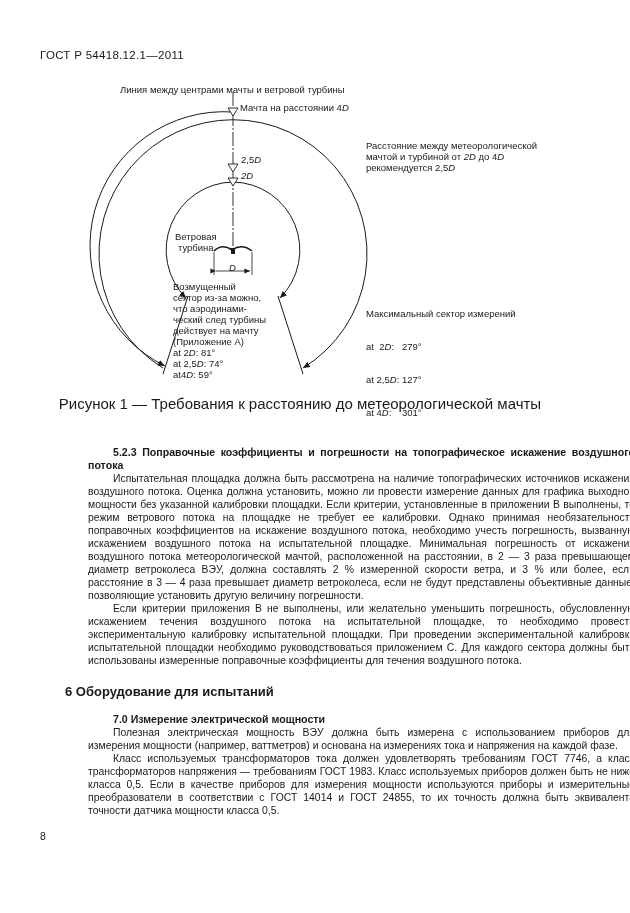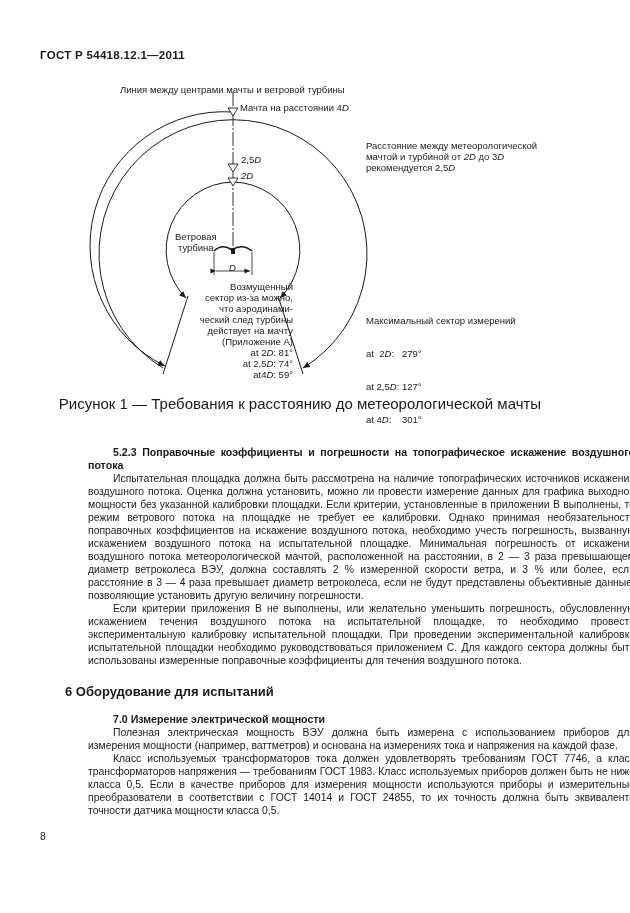--- a/index.html
+++ b/index.html
@@ -1,22 +1,22 @@
 <!DOCTYPE html>
 <html><head>
 <meta charset="utf-8">
 <style>
   html, body { margin: 0; padding: 0; background: #ffffff; }
   body { width: 630px; height: 913px; position: relative; overflow: hidden; color: #1a1a1a;
          font-family: "Liberation Sans", sans-serif; }
-  .header { position: absolute; left: 40px; top: 49px; font-weight: bold; font-size: 11.5px; letter-spacing: 0.3px; }
+  .header { position: absolute; left: 40px; top: 49px; font-weight: normal; font-size: 11.5px; letter-spacing: 0.3px; }
   .fig { position: absolute; left: 0; top: 70px; width: 630px; height: 320px; }
   .fig-lbl { position: absolute; font-size: 9.5px; line-height: 11px; white-space: nowrap; }
   .fig-lbl i { font-style: italic; }
-  .center-lbl { text-align: right; }
+  .center-lbl { text-align: left; }
   .caption { position: absolute; left: 0; top: 397px; width: 600px; text-align: center; font-size: 15px; line-height: 13px; }
   .text { position: absolute; left: 40px; width: 547px; font-size: 10.4px; line-height: 13px; text-align: justify; margin-left: 48px; }
   .text p { margin: 0; text-indent: 25px; }
   .h-sub { font-weight: bold; font-size: 10.6px; }
   .h-sec { position: absolute; left: 65px; top: 684px; font-weight: bold; font-size: 13px; }
   .pagenum { position: absolute; left: 40px; top: 830px; font-size: 10.5px; }
 </style>
 </head>
 <body>
 
@@ -52,21 +52,21 @@
     <line x1="216" y1="271" x2="250" y2="271" stroke="#1a1a1a" stroke-width="0.8" marker-end="url(#ah)" marker-start="url(#ah)"></line>
   </svg>
 
   <div class="fig-lbl" style="left:120px;top:14px">Линия между центрами мачты и ветровой турбины</div>
   <div class="fig-lbl" style="left:240px;top:32px"><span>Мачта на расстоянии 4</span><i>D</i></div>
   <div class="fig-lbl" style="left:241px;top:84px"><span>2,5</span><i>D</i></div>
   <div class="fig-lbl" style="left:241px;top:100px"><i><span>2</span><span>D</span></i></div>
 
   <div class="fig-lbl" style="left:366px;top:70px">
     <div>Расстояние между метеорологической</div>
-    <div><span>мачтой и турбиной от </span><i>2D</i><span> до 3</span><i>D</i></div>
+    <div><span>мачтой и турбиной от </span><i>2D</i><span> до 4</span><i>D</i></div>
     <div><span>рекомендуется 2,5</span><i>D</i></div>
   </div>
 
   <div class="fig-lbl" style="left:175px;top:161px;text-align:center">
     <div>Ветровая</div>
     <div>турбина</div>
   </div>
   <div class="fig-lbl" style="left:229px;top:192px"><i>D</i></div>
 
   <div class="fig-lbl center-lbl" style="left:173px;top:211px;width:120px">
@@ -74,21 +74,21 @@
     <div>сектор из-за можно,</div>
     <div>что аэродинами-</div>
     <div>ческий след турбины</div>
     <div>действует на мачту</div>
     <div>(Приложение А)</div>
     <div><span>at 2</span><i>D</i><span>: 81°</span></div>
     <div><span>at 2,5</span><i>D</i><span>: 74°</span></div>
     <div><span>at4</span><i>D</i><span>: 59°</span></div>
   </div>
 
-  <div class="fig-lbl" style="left:366px;top:223px;white-space:pre">
+  <div class="fig-lbl" style="left:366px;top:216px;white-space:pre">
     <div>Максимальный сектор измерений</div>
     <div><span>at  2</span><i>D</i><span>:   279°</span></div>
     <div><span>at 2,5</span><i>D</i><span>: 127°</span></div>
     <div><span>at 4</span><i>D</i><span>:    301°</span></div>
   </div>
 </div>
 
 <div class="caption">
   <div>Рисунок 1 — Требования к расстоянию до метеорологической мачты</div>
 </div>

